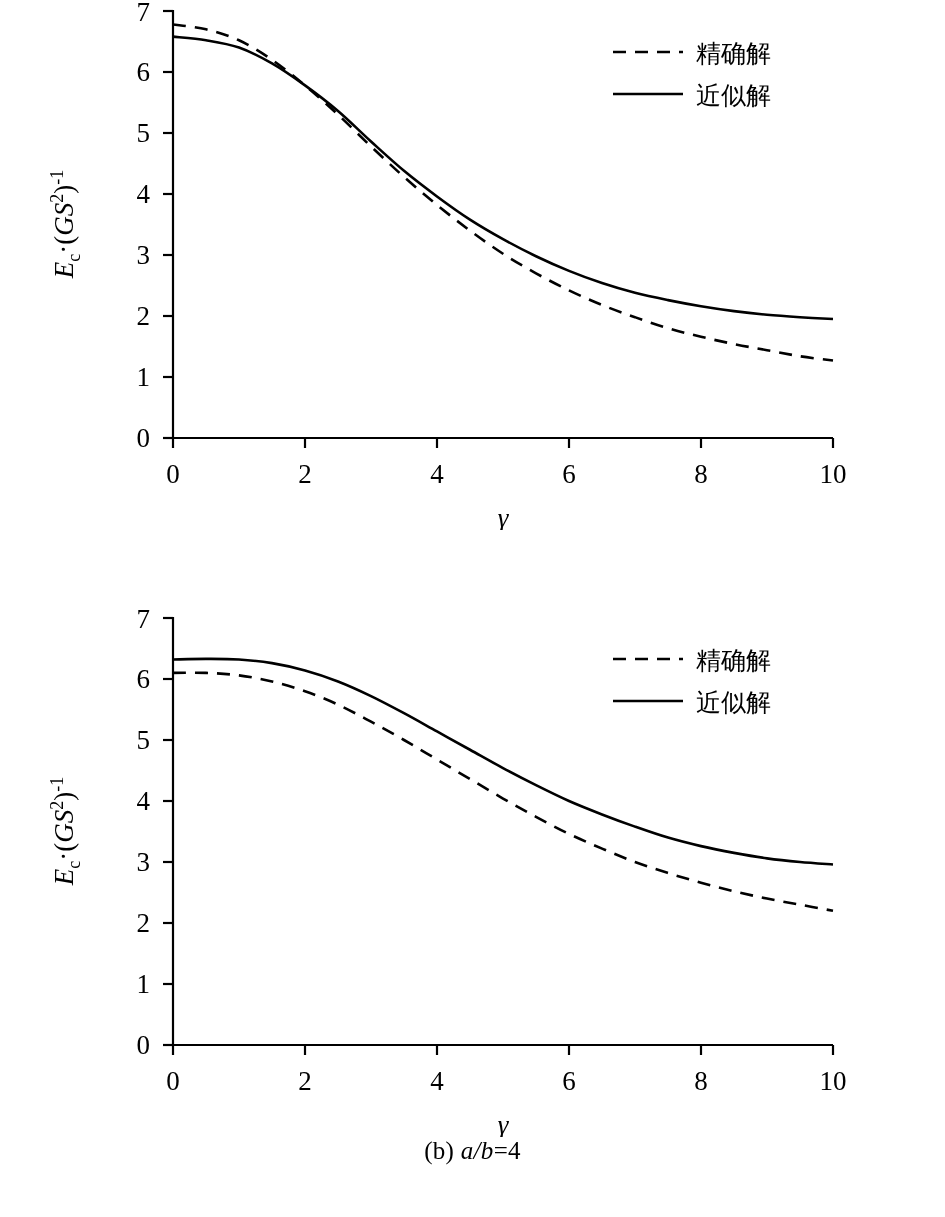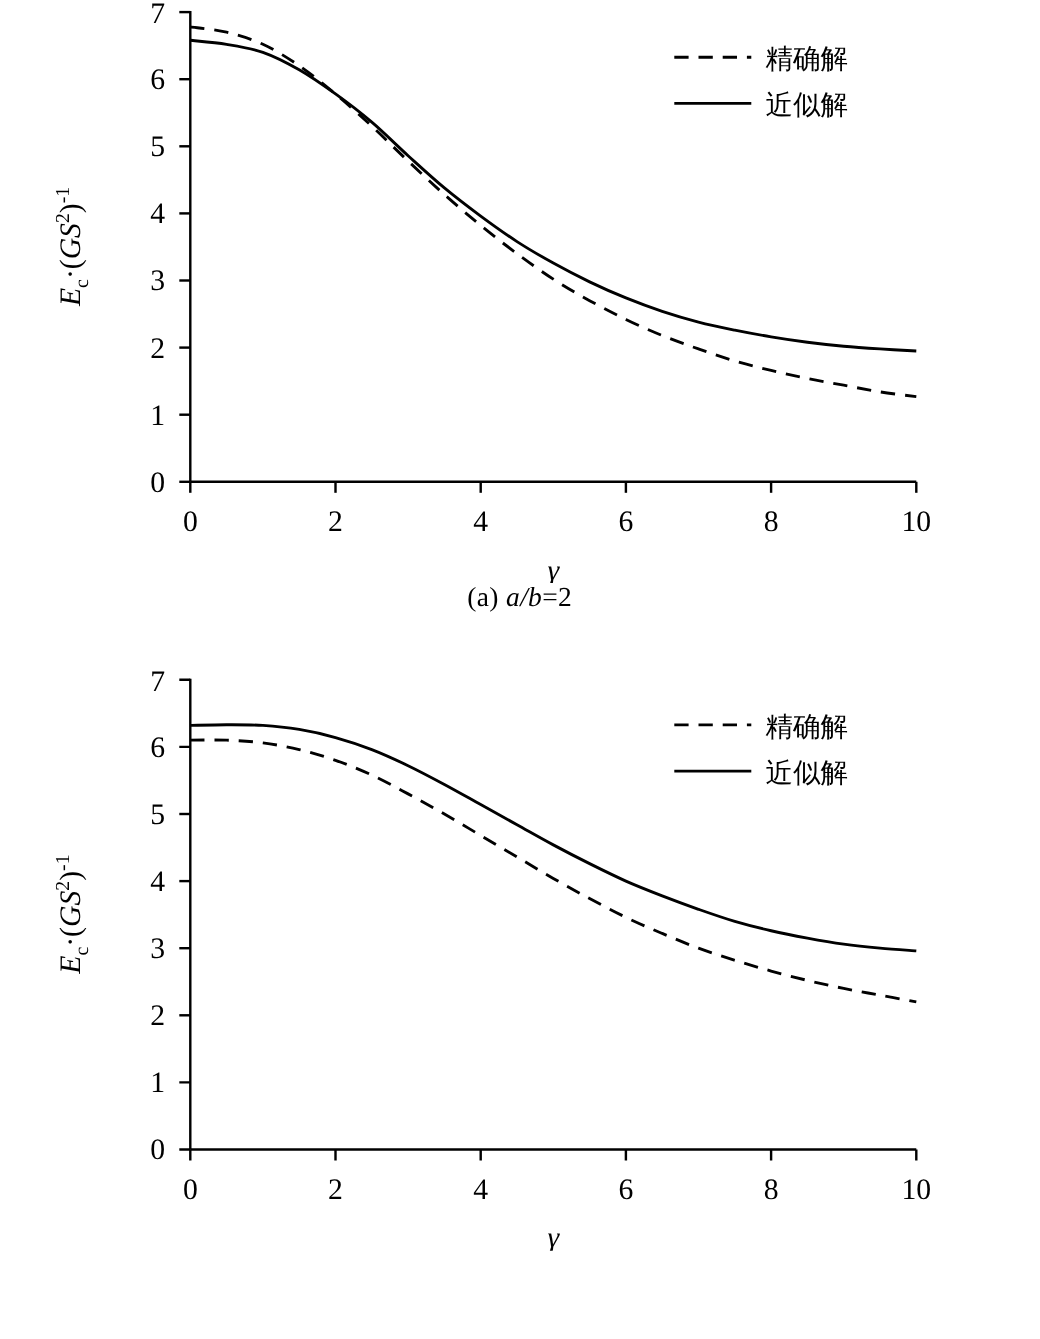--- a/index.html
+++ b/index.html
@@ -126,23 +126,20 @@
 
         <path fill="none" stroke="#000" stroke-width="2.6" d="M173.00,36.62 C178.50,37.23 195.00,38.45 206.00,40.28 C217.00,42.11 228.00,43.74 239.00,47.60 C250.00,51.46 261.00,57.16 272.00,63.46 C283.00,69.76 294.00,77.49 305.00,85.42 C316.00,93.35 327.00,101.69 338.00,111.04 C349.00,120.39 360.00,131.58 371.00,141.54 C382.00,151.50 393.00,161.67 404.00,170.82 C415.00,179.97 426.00,188.31 437.00,196.44 C448.00,204.57 459.00,212.50 470.00,219.62 C481.00,226.74 492.00,233.04 503.00,239.14 C514.00,245.24 525.00,250.93 536.00,256.22 C547.00,261.51 558.00,266.39 569.00,270.86 C580.00,275.33 591.00,279.40 602.00,283.06 C613.00,286.72 624.00,289.97 635.00,292.82 C646.00,295.67 657.00,297.90 668.00,300.14 C679.00,302.38 690.00,304.41 701.00,306.24 C712.00,308.07 723.00,309.70 734.00,311.12 C745.00,312.54 756.00,313.76 767.00,314.78 C778.00,315.80 789.00,316.51 800.00,317.22 C811.00,317.93 827.50,318.75 833.00,319.05"></path>
 
         <g>
           <line x1="613" y1="52" x2="683" y2="52" stroke="#000" stroke-width="2.6" stroke-dasharray="13,9"></line>
           <line x1="613" y1="94" x2="683" y2="94" stroke="#000" stroke-width="2.6"></line>
           <text class="legend-label" x="696" y="62">精确解</text>
           <text class="legend-label" x="696" y="104">近似解</text>
         </g>
       </svg>
-    </div>
-    <div class="caption">
-      <span>(a) </span><span class="ital">a/b</span><span>=2</span>
     </div>
   </div>
 
   <div class="figure-block" id="figure-b">
     <div class="plot-wrap">
       <svg class="plot-svg" width="945" height="530" viewBox="0 0 945 530">
 
         <g>
           <line x1="173" y1="10" x2="173" y2="438" stroke="#000" stroke-width="2.2"></line>
           <line x1="173" y1="438" x2="833" y2="438" stroke="#000" stroke-width="2.2"></line>
@@ -191,15 +188,18 @@
         <path fill="none" stroke="#000" stroke-width="2.6" d="M173.00,52.48 C178.50,52.38 195.00,51.87 206.00,51.87 C217.00,51.87 228.00,51.77 239.00,52.48 C250.00,53.19 261.00,54.31 272.00,56.14 C283.00,57.97 294.00,60.41 305.00,63.46 C316.00,66.51 327.00,70.17 338.00,74.44 C349.00,78.71 360.00,83.79 371.00,89.08 C382.00,94.37 393.00,100.26 404.00,106.16 C415.00,112.06 426.00,118.36 437.00,124.46 C448.00,130.56 459.00,136.66 470.00,142.76 C481.00,148.86 492.00,155.16 503.00,161.06 C514.00,166.96 525.00,172.65 536.00,178.14 C547.00,183.63 558.00,189.12 569.00,194.00 C580.00,198.88 591.00,203.15 602.00,207.42 C613.00,211.69 624.00,215.76 635.00,219.62 C646.00,223.48 657.00,227.35 668.00,230.60 C679.00,233.85 690.00,236.60 701.00,239.14 C712.00,241.68 723.00,243.82 734.00,245.85 C745.00,247.88 756.00,249.81 767.00,251.34 C778.00,252.87 789.00,253.98 800.00,255.00 C811.00,256.02 827.50,257.03 833.00,257.44"></path>
 
         <g>
           <line x1="613" y1="52" x2="683" y2="52" stroke="#000" stroke-width="2.6" stroke-dasharray="13,9"></line>
           <line x1="613" y1="94" x2="683" y2="94" stroke="#000" stroke-width="2.6"></line>
           <text class="legend-label" x="696" y="62">精确解</text>
           <text class="legend-label" x="696" y="104">近似解</text>
         </g>
       </svg>
     </div>
+    <div class="caption">
+      <span>(b) </span><span class="ital">a/b</span><span>=4</span>
+    </div>
   </div>
 
 </div>
 
 </body></html>

